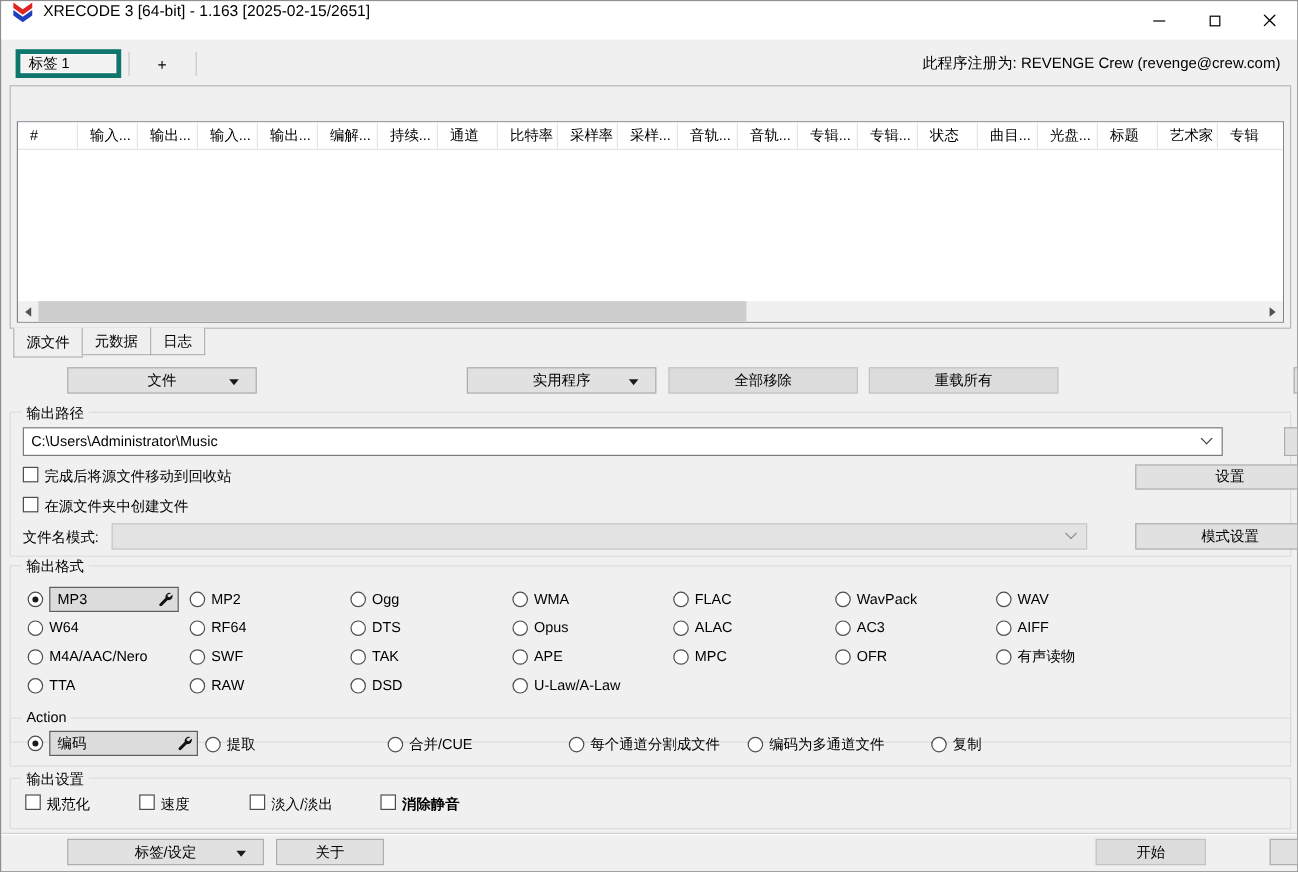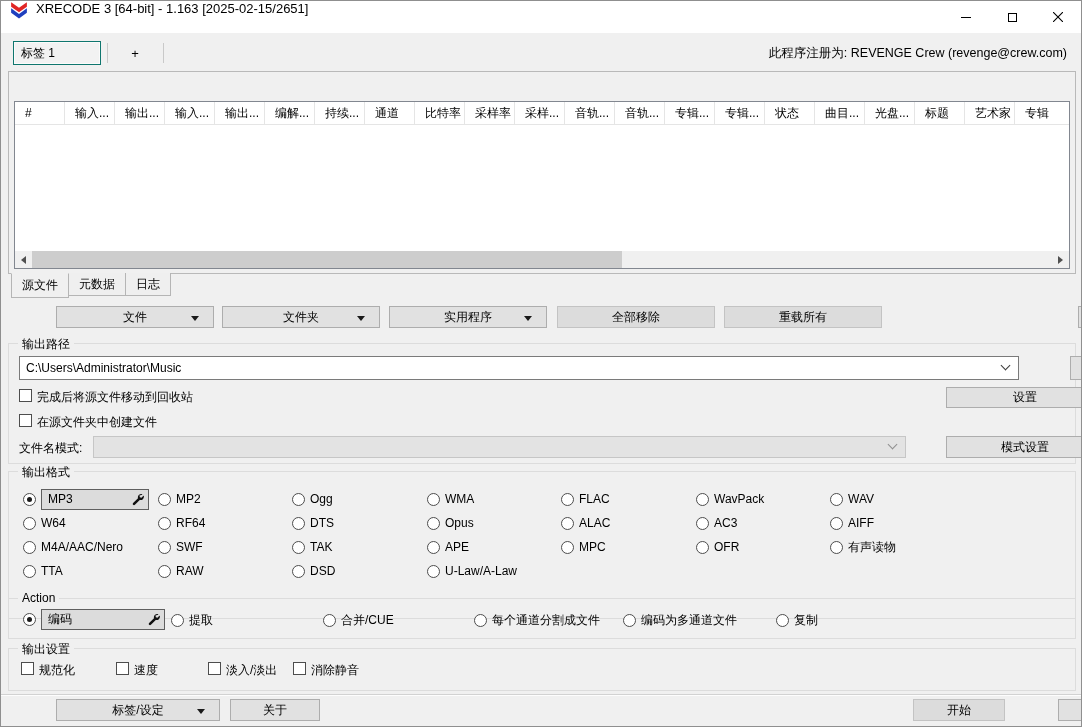--- a/index.html
+++ b/index.html
@@ -15,21 +15,21 @@
     display:flex; align-items:flex-start; }
   .titlebar .logo { margin-left:9px; width:18px; height:18px; }
   .titlebar .title { margin-left:8px; font-size:13px; }
   .win-controls { position:absolute; right:0; top:0; height:32px; display:flex; }
   .win-btn { width:46px; height:32px; display:flex; align-items:center; justify-content:center; }
   .glyph-min { width:10px; height:1px; background:#000; }
   .glyph-max { width:9px; height:9px; border:1px solid #000; }
   
   .tabstrip { position:absolute; left:0; top:32px; width:100%; height:38px; }
   .doc-tab { position:absolute; left:12px; top:8px; width:88px; height:24px;
-    background:#f2f2f2; border:1px solid #0f766e; box-shadow: inset 0 0 0 1px #fbfbfb;
+    background:#f2f2f2; border:4px solid #0f766e; box-shadow: inset 0 0 0 1px #fbfbfb;
     display:flex; align-items:center; padding-left:7px; }
   .tab-sep { position:absolute; top:10px; width:1px; height:20px; background:#c9c9c9; }
   .add-tab { position:absolute; left:107px; top:8px; width:54px; height:24px;
     display:flex; align-items:center; justify-content:center; font-size:13px; }
   .registration { position:absolute; right:14px; top:12px; font-size:12.5px; }
   
   .list-frame { position:absolute; left:7px; top:70px; width:1068px; height:203px;
     border:1px solid #b9b9b9; background:#f0f0f0; }
   .listview { position:absolute; left:5px; top:29px; width:1056px; height:168px;
     border:1px solid #828790; background:#fff; display:flex; flex-direction:column; }
@@ -162,24 +162,20 @@
       </div>
     <div class="vtab">
         <span>日志</span>
       </div>
   </div>
 
   <div class="btn" style="left:14px; top:305px; width:158px;">
     <span>文件</span>
     <span class="arrow-down arrow-abs"></span>
   </div>
-  <div class="btn" style="left:180px; top:305px; width:158px;">
-    <span>文件夹</span>
-    <span class="arrow-down arrow-abs"></span>
-  </div>
   <div class="btn" style="left:347px; top:305px; width:158px;">
     <span>实用程序</span>
     <span class="arrow-down arrow-abs"></span>
   </div>
   <div class="btn disabled" style="left:515px; top:305px; width:158px;">
     <span>全部移除</span>
   </div>
   <div class="btn disabled" style="left:682px; top:305px; width:158px;">
     <span>重载所有</span>
   </div>
@@ -368,21 +364,21 @@
         <span>规范化</span>
     </div>
     <div class="cbx-item" style="left:107px; top:13px;">
       <span class="cbx"></span>
         <span>速度</span>
     </div>
     <div class="cbx-item" style="left:199px; top:13px;">
       <span class="cbx"></span>
         <span>淡入/淡出</span>
     </div>
-    <div class="cbx-item" style="left:284px; top:13px;">
+    <div class="cbx-item" style="left:308px; top:13px;font-weight:bold;">
       <span class="cbx"></span>
         <span>消除静音</span>
     </div>
   </div>
 
   <div class="footer-sep"></div>
   <div class="btn" style="left:14px; top:698px; width:164px;">
     <span>标签/设定</span>
     <span class="arrow-down arrow-abs"></span>
   </div>

